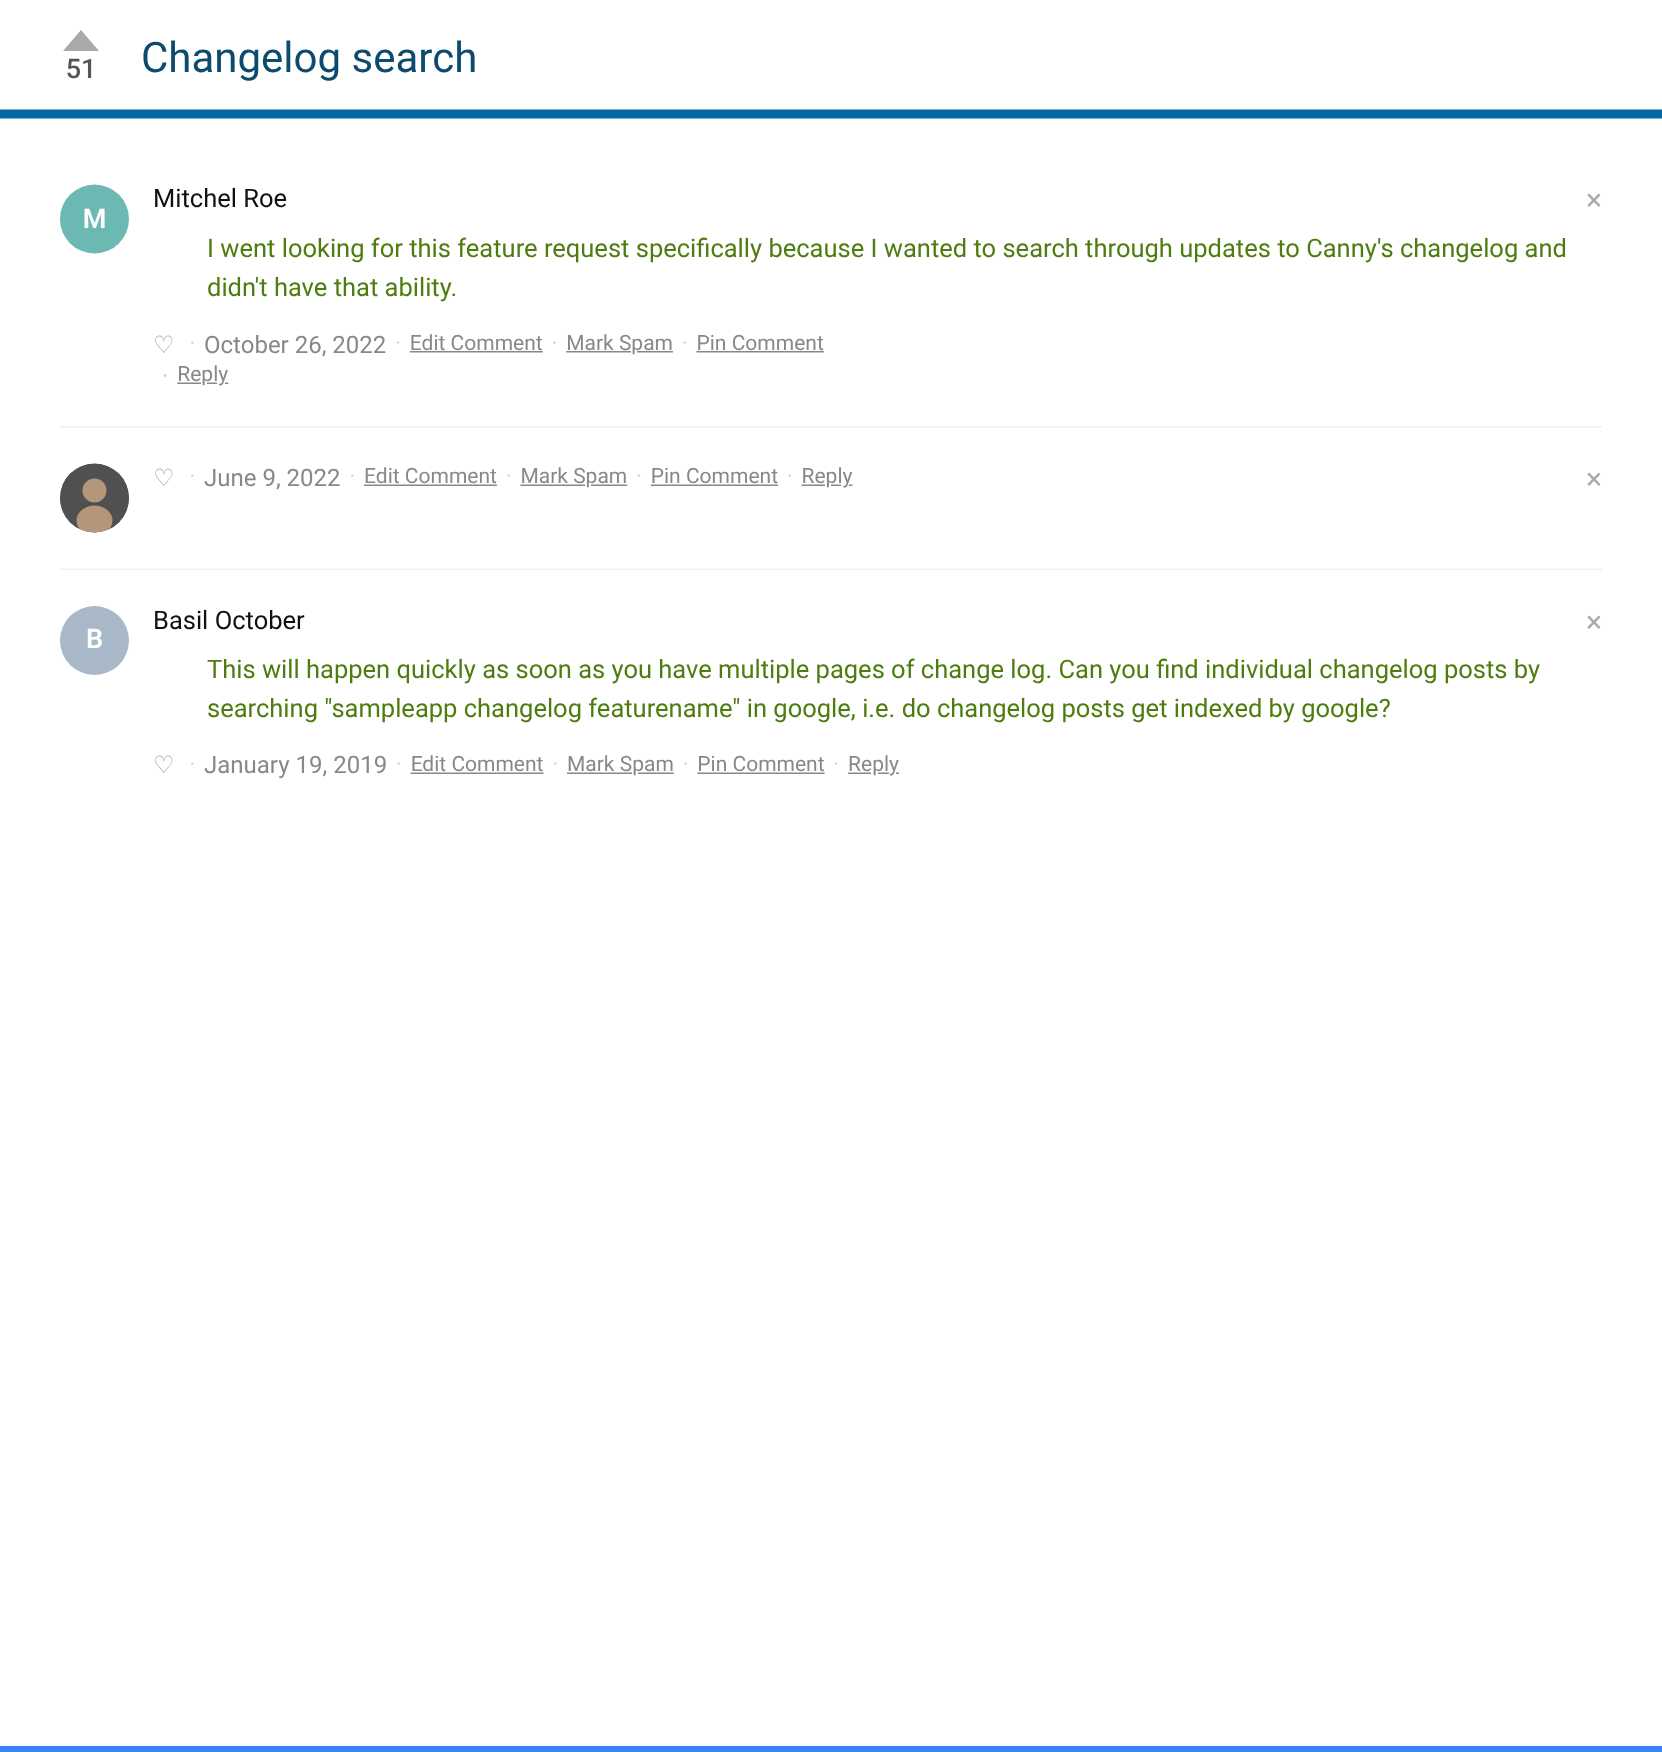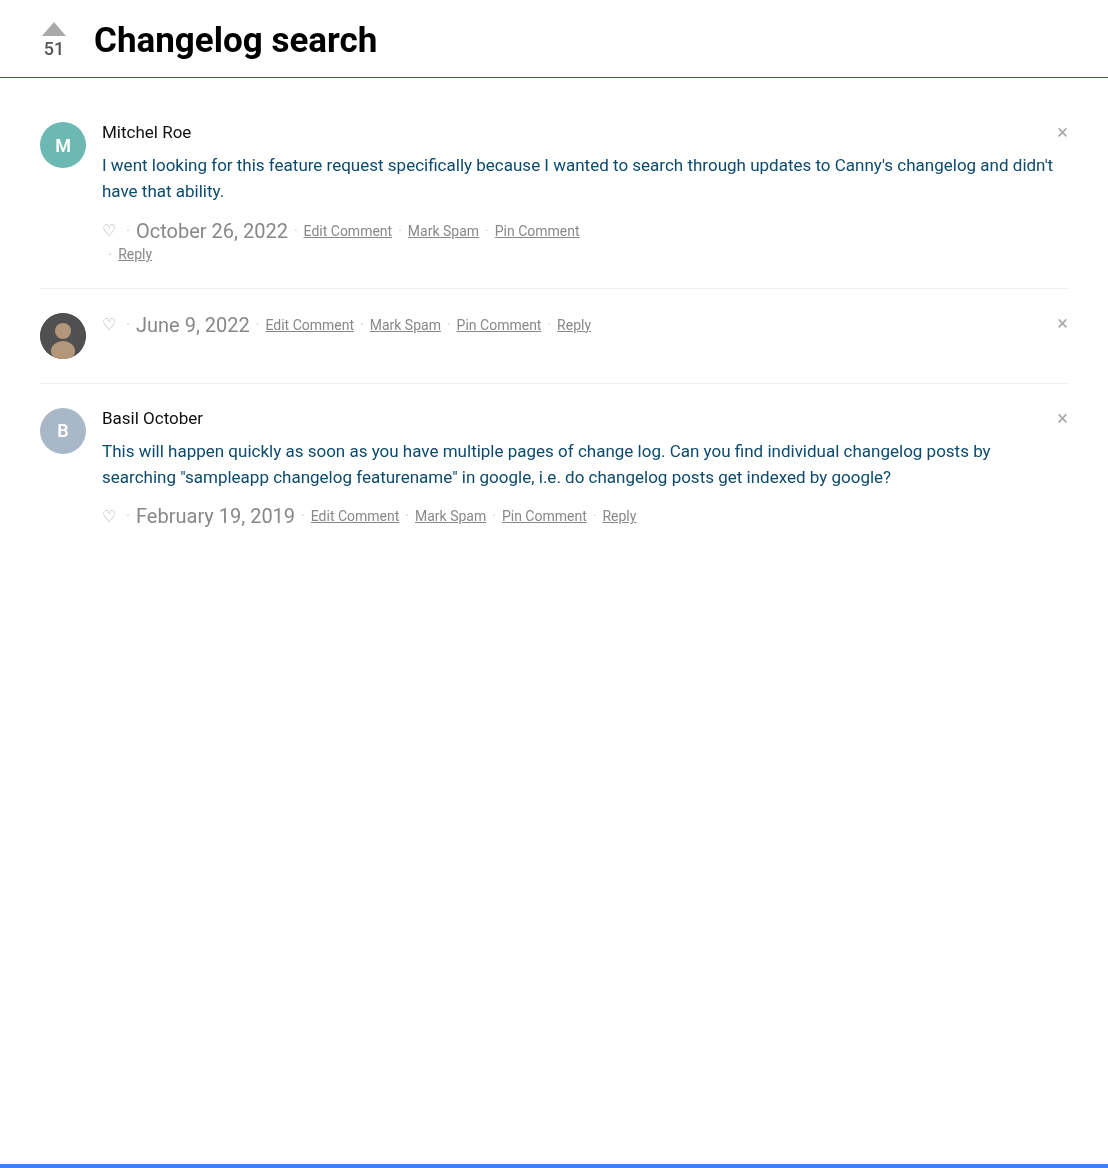--- a/index.html
+++ b/index.html
@@ -8,21 +8,21 @@
       background: #fff;
       color: #333;
       width: 1108px;
       min-height: 1168px;
     }
 
     .page-header {
       display: flex;
       align-items: center;
       padding: 20px 40px 16px 30px;
-      border-bottom: 1px solid #0369a1;
+      border-bottom: 6px solid #0369a1;
       gap: 16px;
     }
 
     .vote-section {
       display: flex;
       flex-direction: column;
       align-items: center;
       gap: 2px;
       min-width: 48px;
     }
@@ -36,23 +36,23 @@
       cursor: pointer;
     }
 
     .vote-count {
       font-size: 18px;
       font-weight: 500;
       color: #555;
     }
 
     .page-title {
-      font-size: 35px;
-      font-weight: 700;
-      color: #000000;
+      font-size: 28px;
+      font-weight: 400;
+      color: #0c4a6e;
     }
 
     .comments-container {
       padding: 20px 40px 40px 40px;
     }
 
     .comment {
       display: flex;
       gap: 16px;
       padding: 24px 0;
@@ -89,43 +89,44 @@
     .comment-author {
       font-size: 17px;
       font-weight: 400;
       color: #111;
       margin-bottom: 10px;
     }
 
     .comment-text {
       font-size: 17px;
       line-height: 1.55;
-      color: #0c4a6e;
+      color: #4d7c0f;
       margin-bottom: 14px;
+      margin-left: 36px;
     }
 
     .comment-actions {
       display: flex;
       align-items: center;
       flex-wrap: wrap;
       gap: 0;
       font-size: 14px;
       color: #888;
     }
 
     .heart-icon {
       color: #aaa;
       font-size: 16px;
       cursor: pointer;
       margin-right: 4px;
     }
 
     .comment-date {
       color: #888;
-      font-size: 20px;
+      font-size: 16px;
     }
 
     .action-sep {
       margin: 0 6px;
       color: #ccc;
     }
 
     .action-link {
       color: #888;
       text-decoration: underline;
@@ -230,21 +231,21 @@
   <div class="comment">
     <div class="avatar avatar-b">
       <span>B</span>
     </div>
     <div class="comment-body">
       <div class="comment-author">Basil October</div>
       <div class="comment-text">This will happen quickly as soon as you have multiple pages of change log. Can you find individual changelog posts by searching "sampleapp changelog featurename" in google, i.e. do changelog posts get indexed by google?</div>
       <div class="comment-actions">
         <span class="heart-icon">♡</span>
         <span class="action-sep">·</span>
-        <span class="comment-date">February 19, 2019</span>
+        <span class="comment-date">January 19, 2019</span>
         <span class="action-sep">·</span>
         <span class="action-link">Edit Comment</span>
         <span class="action-sep">·</span>
         <span class="action-link">Mark Spam</span>
         <span class="action-sep">·</span>
         <span class="action-link">Pin Comment</span>
         <span class="action-sep">·</span>
         <span class="action-link">Reply</span>
       </div>
     </div>

